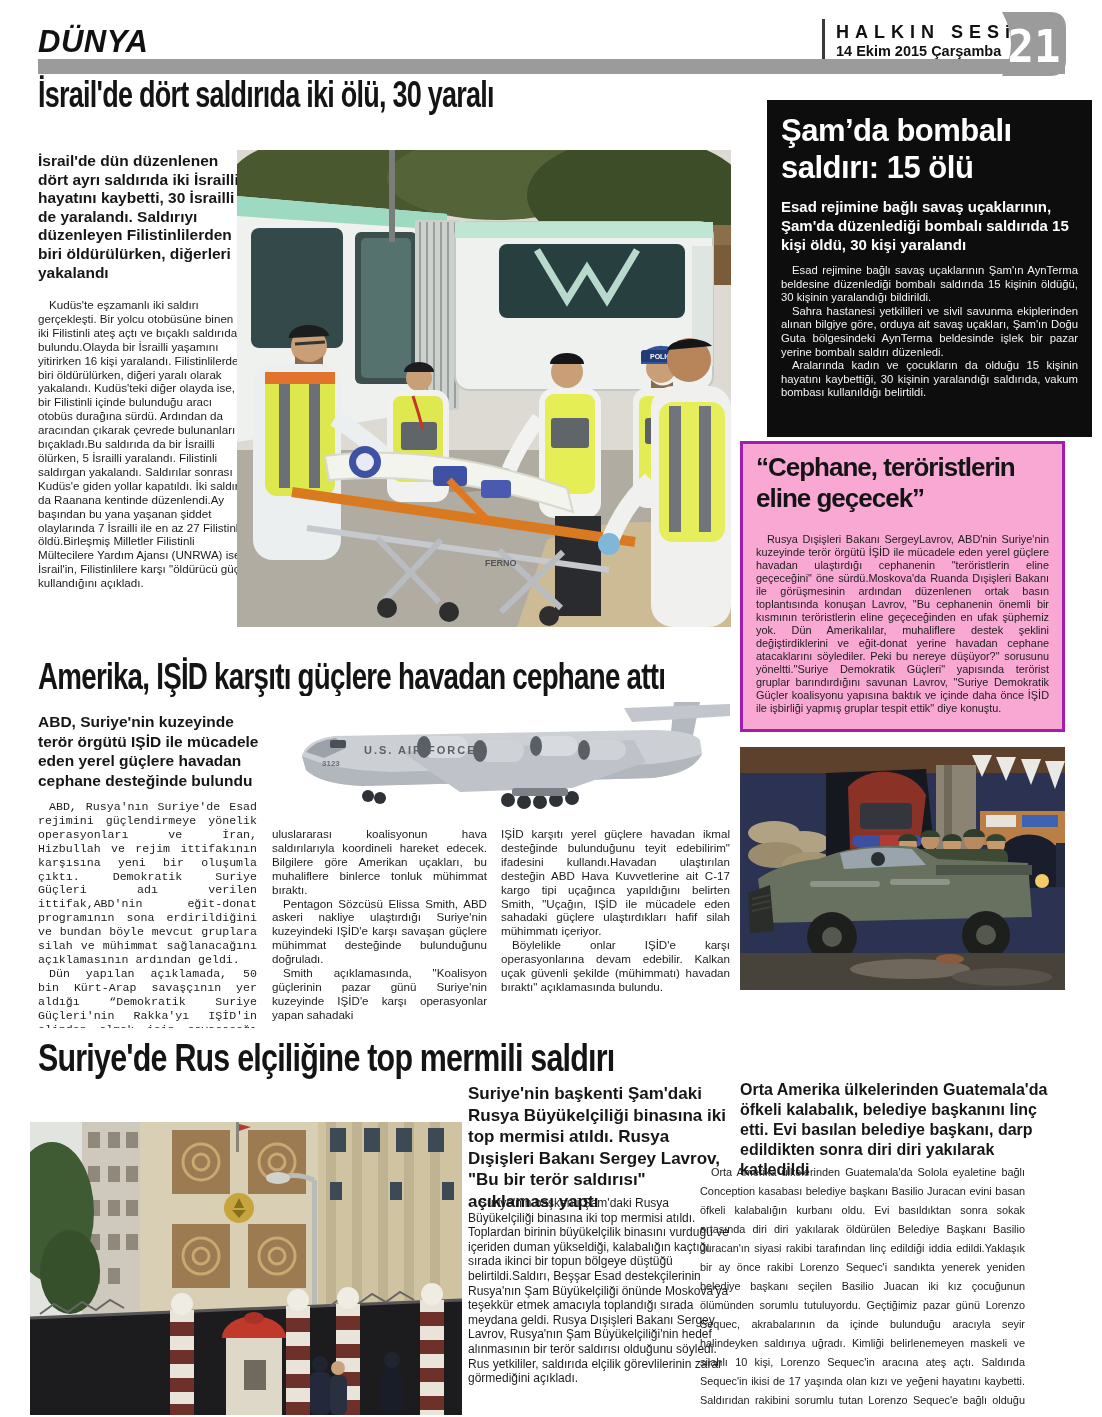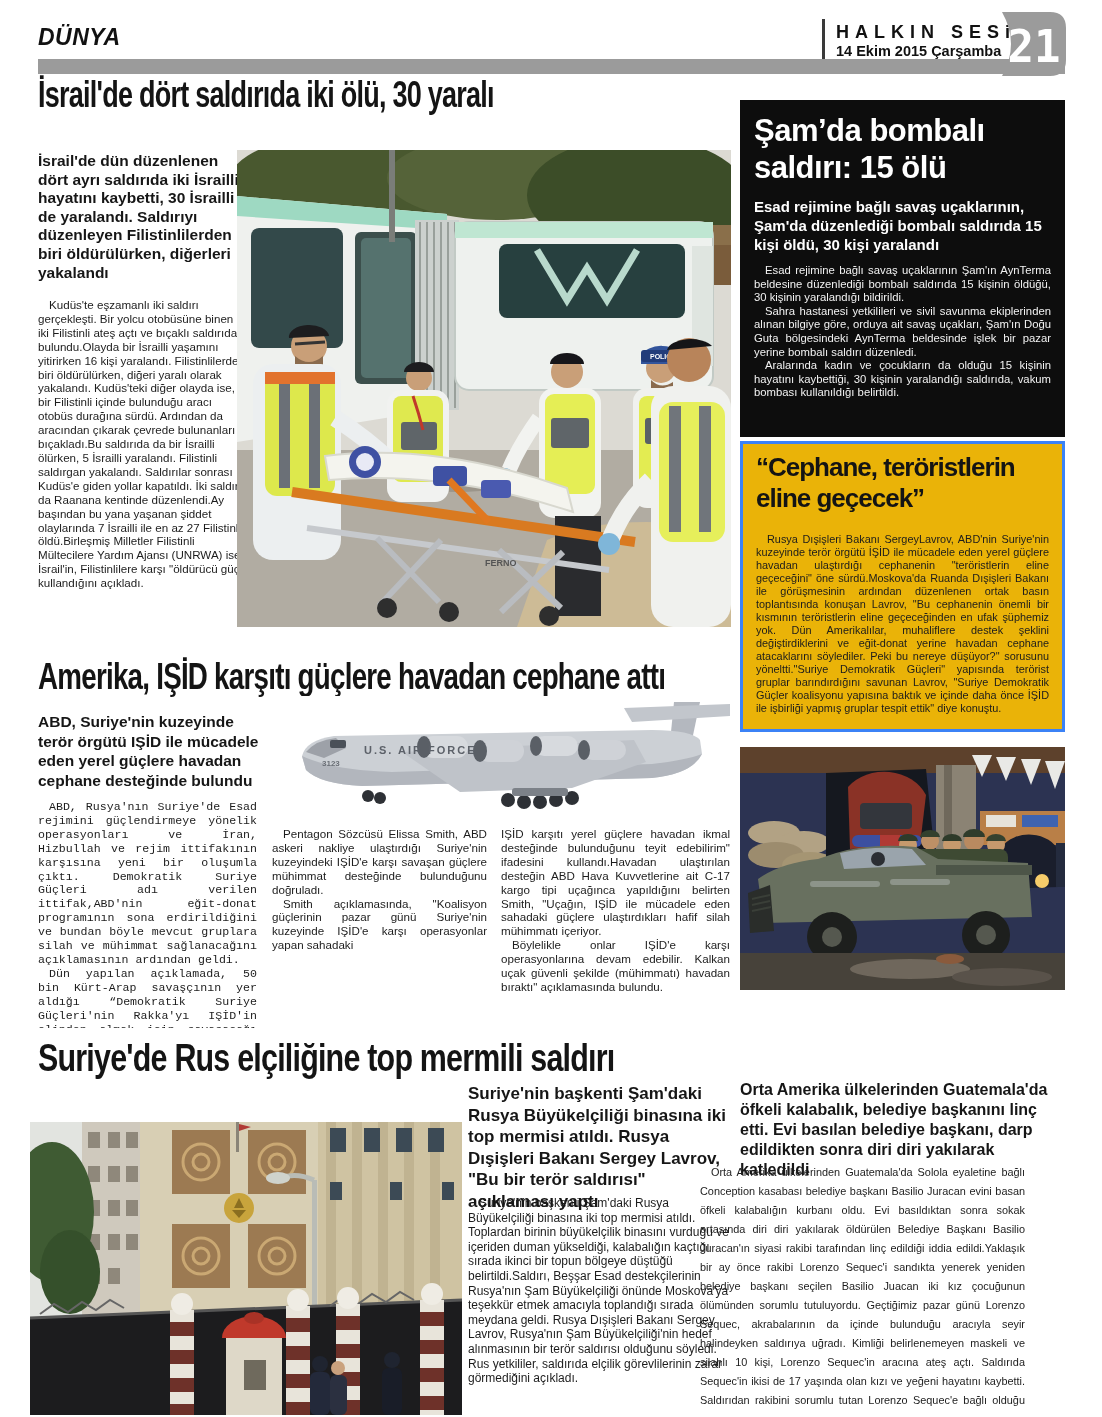--- a/index.html
+++ b/index.html
@@ -3,39 +3,39 @@
 <meta charset="utf-8">
 <style>
   html,body{margin:0;padding:0;background:#777;}
   #page{
     position:relative;width:1102px;height:1417px;background:#ffffff;
     margin:0 auto;overflow:hidden;
     font-family:"Liberation Sans",sans-serif;color:#141414;
   }
   .abs{position:absolute;}
   
-  .section-title{font-size:23px;font-weight:800;font-style:italic;letter-spacing:.5px;color:#111;}
+  .section-title{font-size:31px;font-weight:800;font-style:italic;letter-spacing:.5px;color:#111;}
   .gray-bar{background:#9b9b9b;}
   .masthead-rule{background:#3a3a3a;}
   .masthead-name{font-size:18px;font-weight:700;letter-spacing:6px;color:#111;white-space:nowrap;}
   .masthead-date{font-size:14.5px;font-weight:700;color:#111;white-space:nowrap;}
   
   .hl{font-weight:700;white-space:nowrap;color:#141414;letter-spacing:-1px;}
   .hl .condensed{display:inline-block;transform-origin:0 50%;}
   .boxhl{font-weight:700;color:#141414;}
   
   .intro{font-weight:700;color:#161616;}
   .bodytxt{color:#1c1c1c;}
   .bodytxt p{margin:0;text-indent:11px;}
   .jt{text-align:justify;}
   .whitebox{background:#0d0d0d;color:#ffffff;box-sizing:border-box;}
   .whitebox .boxhl{color:#ffffff;}
   .whitebox .intro{color:#fefefe;}
   .whitebox .bodytxt{color:#f2f2f2;}
-  .borderbox{border:3px solid #3b82f6;box-sizing:border-box;background:#eab308;}
+  .borderbox{border:3px solid #a21caf;box-sizing:border-box;background:#f9a8d4;}
   svg{display:block;}
 </style>
 </head>
 <body>
 
 <div id="page">
 
   <div class="abs section-title" style="left:38px;top:24px;">DÜNYA</div>
   <div class="abs gray-bar" style="left:38px;top:59px;width:1027px;height:15px;"></div>
   <div class="abs masthead-rule" style="left:822px;top:19px;width:3px;height:40px;"></div>
@@ -155,21 +155,21 @@
       <path d="M430,200 a24,13 0 0 1 45,-4 z" fill="#151517"></path>
       <rect x="414" y="236" width="80" height="241" rx="22" fill="#f0f1ee"></rect>
       <rect x="422" y="252" width="66" height="140" rx="14" fill="#e6ef5b"></rect>
       <rect x="432" y="256" width="12" height="126" fill="#70757b"></rect>
       <rect x="462" y="256" width="12" height="126" fill="#70757b"></rect>
       <path d="M414,330 q-26,24 -40,58" stroke="#f0f1ee" stroke-width="18" fill="none"></path>
       <circle cx="372" cy="394" r="11" fill="#7fb6d9"></circle>
     </g>
   </svg>
 
-  <div class="abs whitebox" style="left:740px;top:100px;width:325px;height:337px;padding:12px 14px;">
+  <div class="abs whitebox" style="left:767px;top:100px;width:325px;height:337px;padding:12px 14px;">
     <div class="boxhl" style="font-size:31px;line-height:37px;letter-spacing:-.5px;">Şam’da bombalı saldırı: 15 ölü</div>
     <div class="intro" style="font-size:15px;line-height:19px;margin-top:11px;">Esad rejimine bağlı savaş uçaklarının, Şam'da düzenlediği bombalı saldırıda 15 kişi öldü, 30 kişi yaralandı</div>
     <div class="bodytxt jt" style="font-size:11.3px;line-height:13.6px;margin-top:10px;">
       <p>Esad rejimine bağlı savaş uçaklarının Şam'ın AynTerma beldesine düzenlediği bombalı saldırıda 15 kişinin öldüğü, 30 kişinin yaralandığı bildirildi.</p>
       <p>Sahra hastanesi yetkilileri ve sivil savunma ekiplerinden alınan bilgiye göre, orduya ait savaş uçakları, Şam'ın Doğu Guta bölgesindeki AynTerma beldesinde işlek bir pazar yerine bombalı saldırı düzenledi.</p>
       <p>Aralarında kadın ve çocukların da olduğu 15 kişinin hayatını kaybettiği, 30 kişinin yaralandığı saldırıda, vakum bombası kullanıldığı belirtildi.</p>
     </div>
   </div>
 
   <div class="abs borderbox" style="left:740px;top:441px;width:325px;height:291px;padding:8px 13px;">
@@ -292,20 +292,21 @@
       <text x="92" y="58" font-size="11" font-weight="700" fill="#5c6169" font-family="Liberation Sans, sans-serif" letter-spacing="2">U.S. AIR FORCE</text>
       <text x="50" y="70" font-size="8" font-weight="700" fill="#6a6f76" font-family="Liberation Sans, sans-serif">3123</text>
     </g>
   </svg>
 
   <div class="abs bodytxt jt" style="left:38px;top:800px;width:219px;height:228px;font-size:11.6px;line-height:13.9px;overflow:hidden;font-family:Liberation Mono, monospace;">
     <p>ABD, Rusya'nın Suriye'de Esad rejimini güçlendirmeye yönelik operasyonları ve İran, Hizbullah ve rejim ittifakının karşısına yeni bir oluşumla çıktı. Demokratik Suriye Güçleri adı verilen ittifak,ABD'nin eğit-donat programının sona erdirildiğini ve bundan böyle mevcut gruplara silah ve mühimmat sağlanacağını açıklamasının ardından geldi.</p>
     <p>Dün yapılan açıklamada, 50 bin Kürt-Arap savaşçının yer aldığı “Demokratik Suriye Güçleri'nin Rakka'yı IŞİD'in elinden almak için savaşacağı bildirildi. Bu Ordunun yarısı Kürt YPG güçlerinden oluşuyor. Ordu,</p>
   </div>
   <div class="abs bodytxt jt" style="left:272px;top:827px;width:215px;height:200px;font-size:11.6px;line-height:13.9px;overflow:hidden;">
+    <p style="text-indent:0;">uluslararası koalisyonun hava saldırılarıyla koordineli hareket edecek. Bilgilere göre Amerikan uçakları, bu muhaliflere binlerce tonluk mühimmat bıraktı.</p>
     <p>Pentagon Sözcüsü Elissa Smith, ABD askeri nakliye ulaştırdığı Suriye'nin kuzeyindeki IŞİD'e karşı savaşan güçlere mühimmat desteğinde bulunduğunu doğruladı.</p>
     <p>Smith açıklamasında, "Koalisyon güçlerinin pazar günü Suriye'nin kuzeyinde IŞİD'e karşı operasyonlar yapan sahadaki</p>
   </div>
   <div class="abs bodytxt jt" style="left:501px;top:827px;width:229px;height:200px;font-size:11.6px;line-height:13.9px;overflow:hidden;">
     <p style="text-indent:0;">IŞİD karşıtı yerel güçlere havadan ikmal desteğinde bulunduğunu teyit edebilirim" ifadesini kullandı.Havadan ulaştırılan desteğin ABD Hava Kuvvetlerine ait C-17 kargo tipi uçağınca yapıldığını belirten Smith, "Uçağın, IŞİD ile mücadele eden sahadaki güçlere ulaştırdıkları hafif silah mühimmatı içeriyor.</p>
     <p>Böylelikle onlar IŞİD'e karşı operasyonlarına devam edebilir. Kalkan uçak güvenli şekilde (mühimmatı) havadan bıraktı" açıklamasında bulundu.</p>
   </div>
 
   <div class="abs hl" style="left:38px;top:1036px;font-size:39px;">
     <span class="condensed" style="transform:scaleX(.78);">Suriye'de Rus elçiliğine top mermili saldırı</span>

